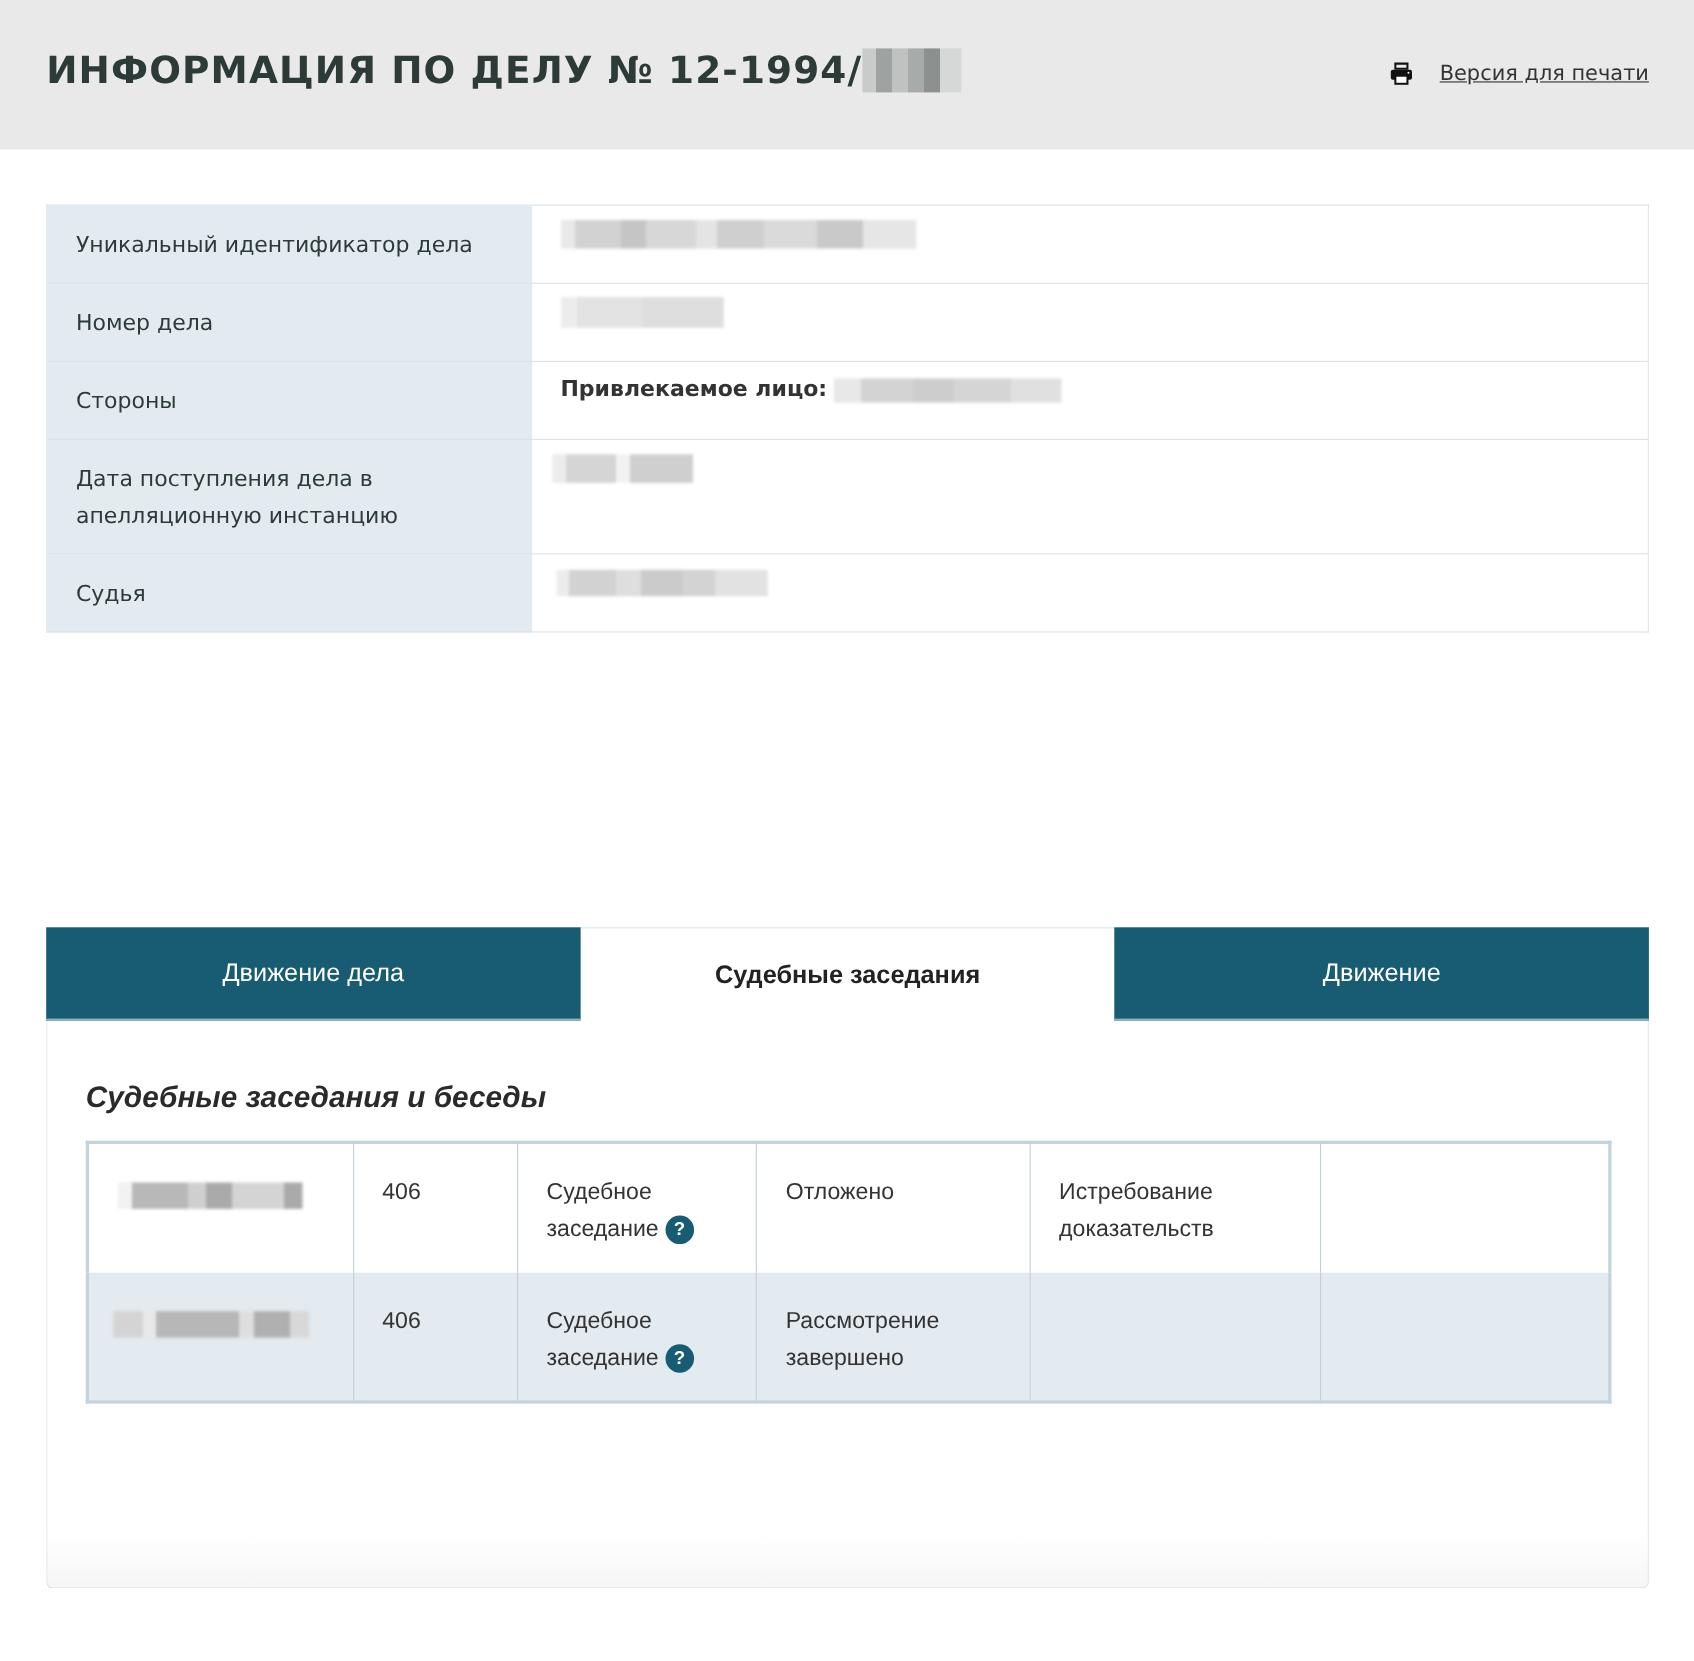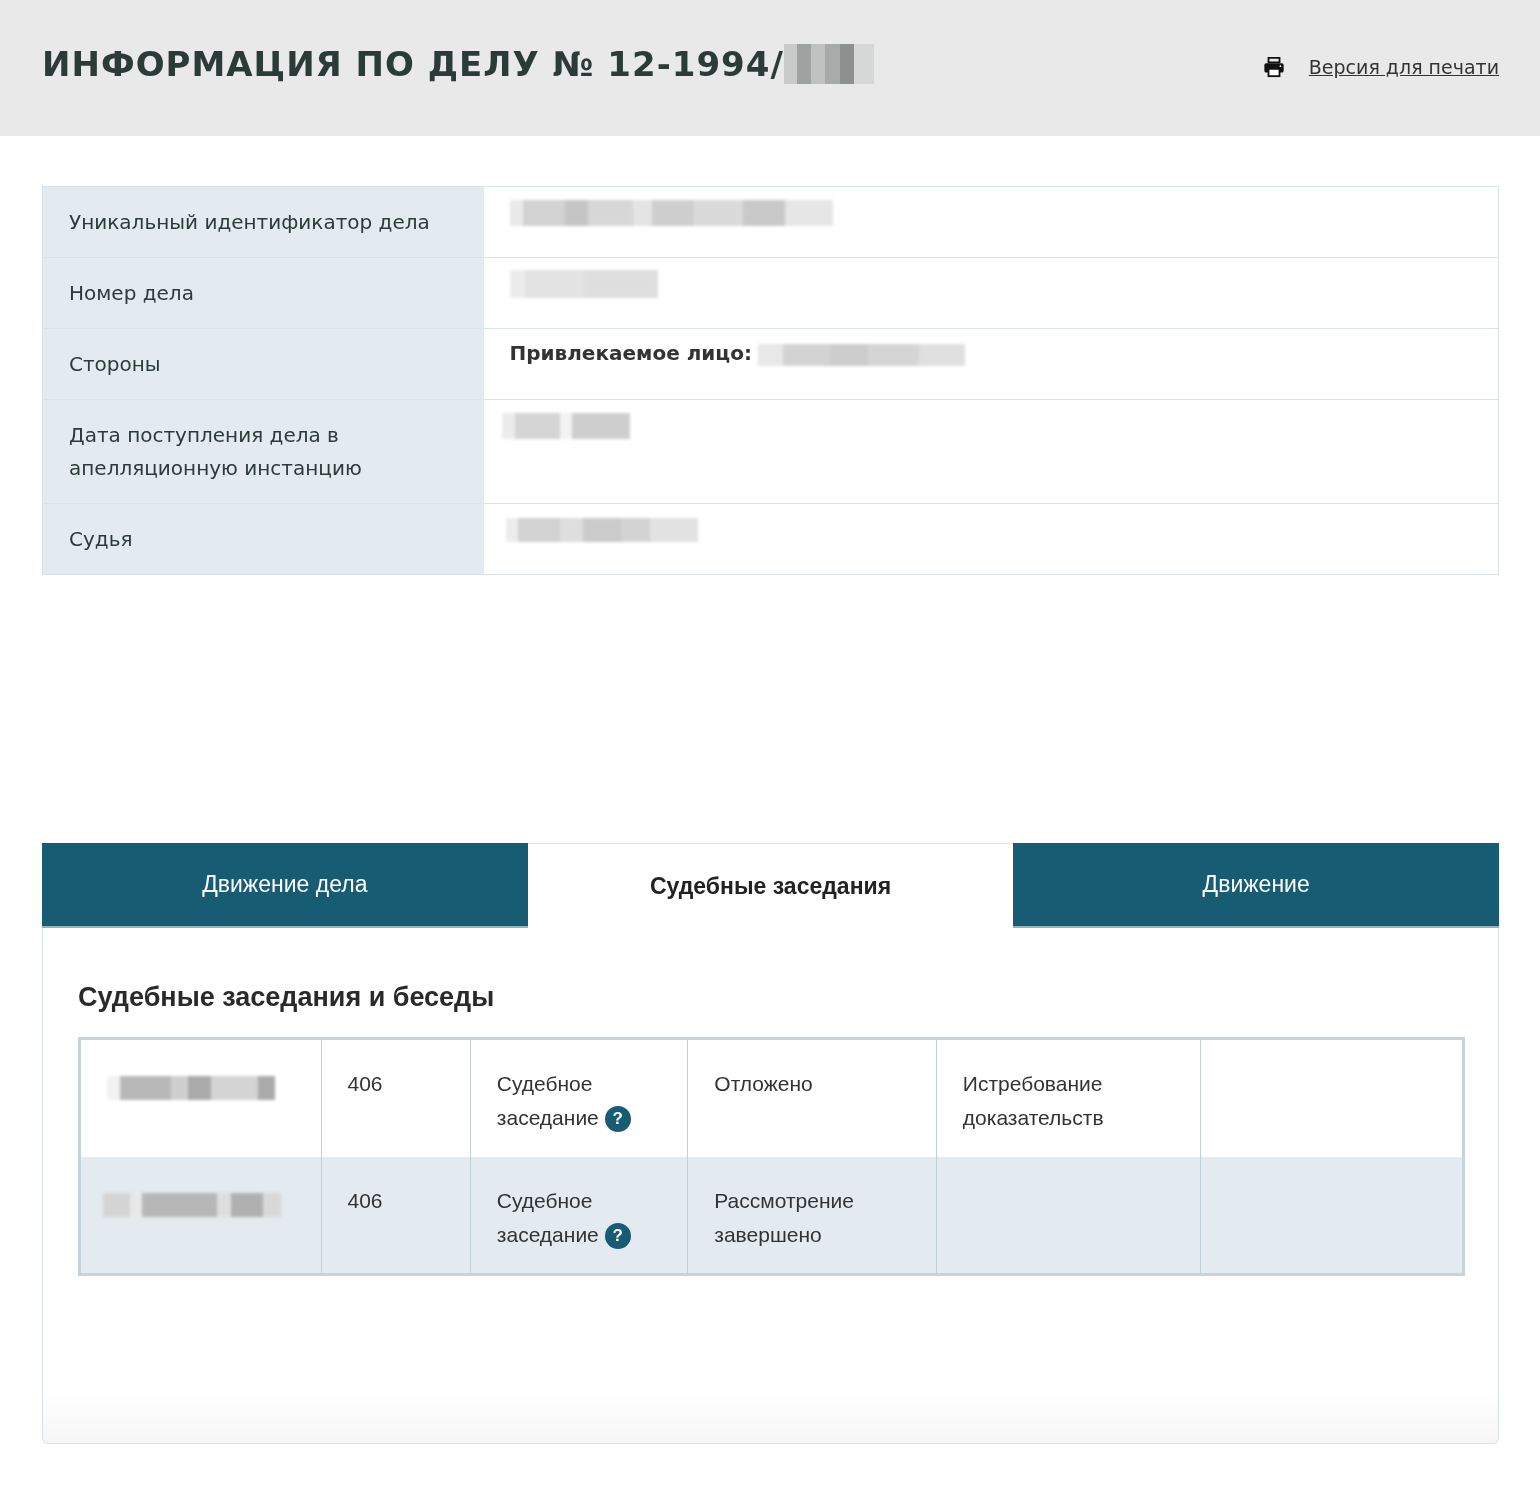--- a/index.html
+++ b/index.html
@@ -66,21 +66,21 @@
   }
   .tab.active { background: #fff; color: #222; font-weight: bold; border-bottom: none; border-top: 1px solid #d9e3ea; }
 
   .panel {
     position: absolute; left: 42px; top: 928px; width: 1457px; height: 516px;
     border: 1px solid #d9e3ea; border-top: none; border-radius: 0 0 6px 6px;
     background: linear-gradient(#ffffff 0 90%, #f6f6f6 100%);
   }
   .panel-title {
     position: absolute; left: 35px; top: 54px;
-    font-family: "Liberation Sans", sans-serif; font-weight: bold; font-size: 27px; color: #2a2a2a;
+    font-family: "Liberation Sans", sans-serif; font-weight: bold; font-size: 27px; color: #2a2a2a; font-style: italic;
   }
   .hearings {
     position: absolute; left: 35px; top: 109px; width: 1387px;
     border-collapse: collapse; border: 3px solid #c5d4dc;
     font-family: "Liberation Sans", sans-serif;
   }
   .hearings th {
     background: #cfdce3; color: #2c3a38; font-weight: bold; font-size: 21px;
     text-align: left; padding: 0 26px; height: 119px; line-height: 34px;
     border-right: 1px solid #bfcfd8; vertical-align: middle;

